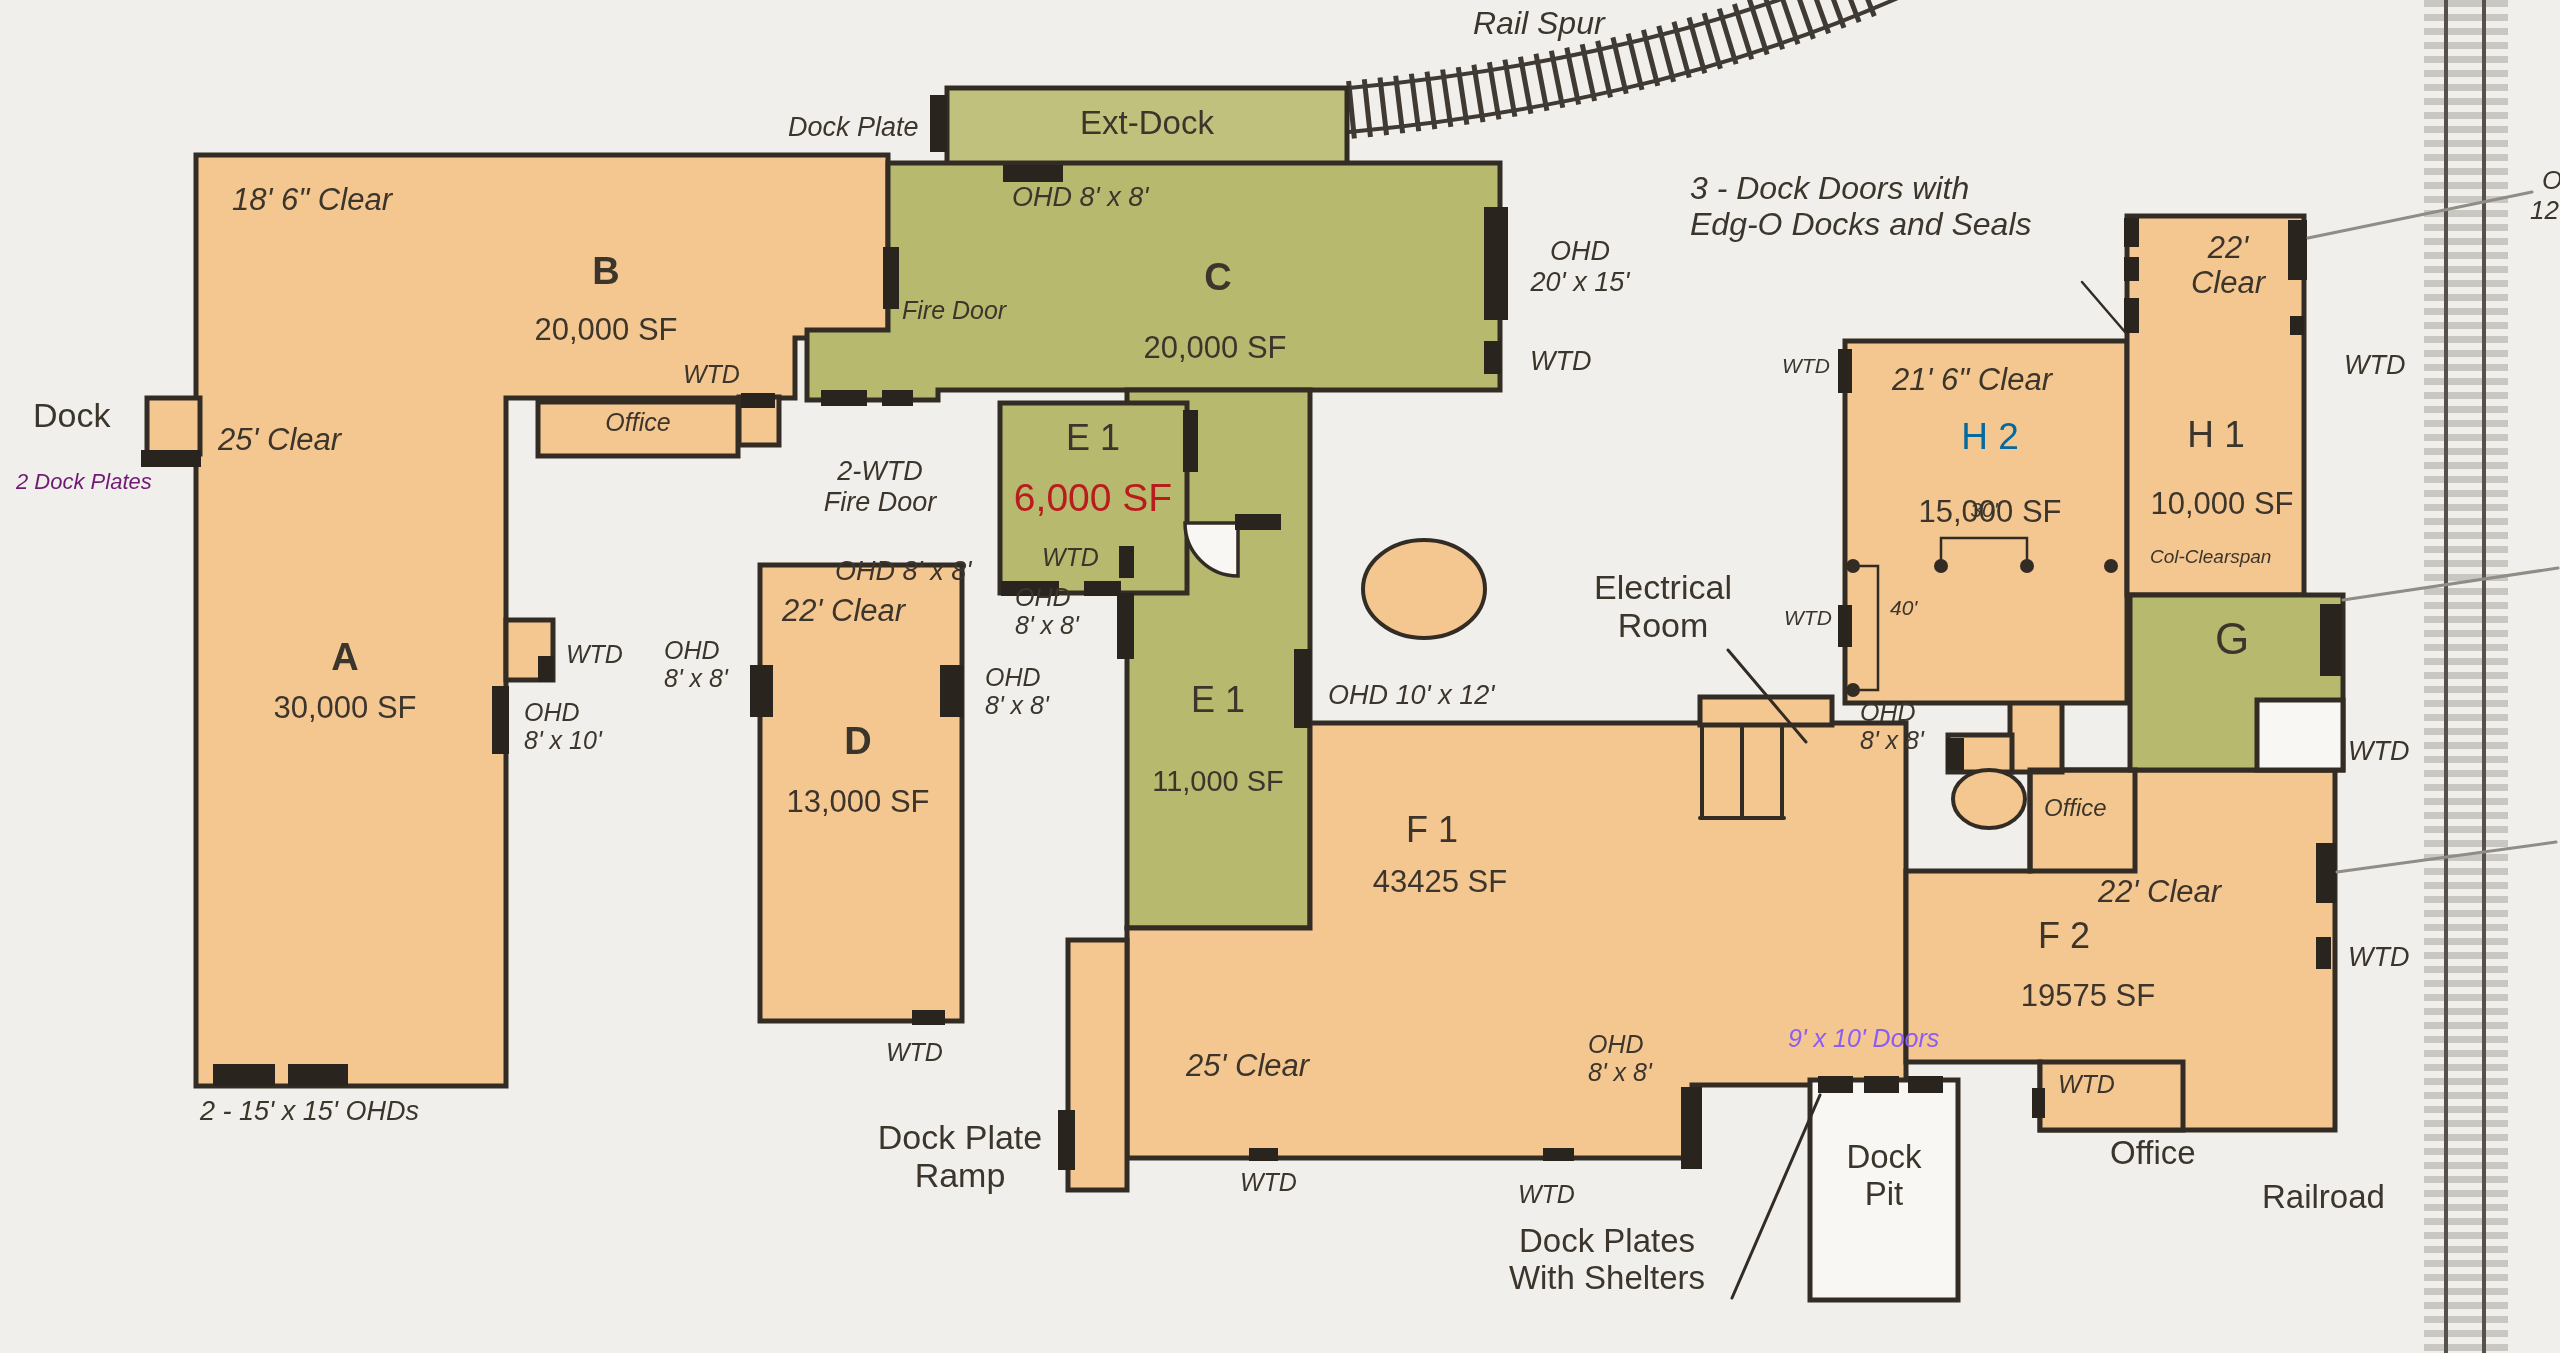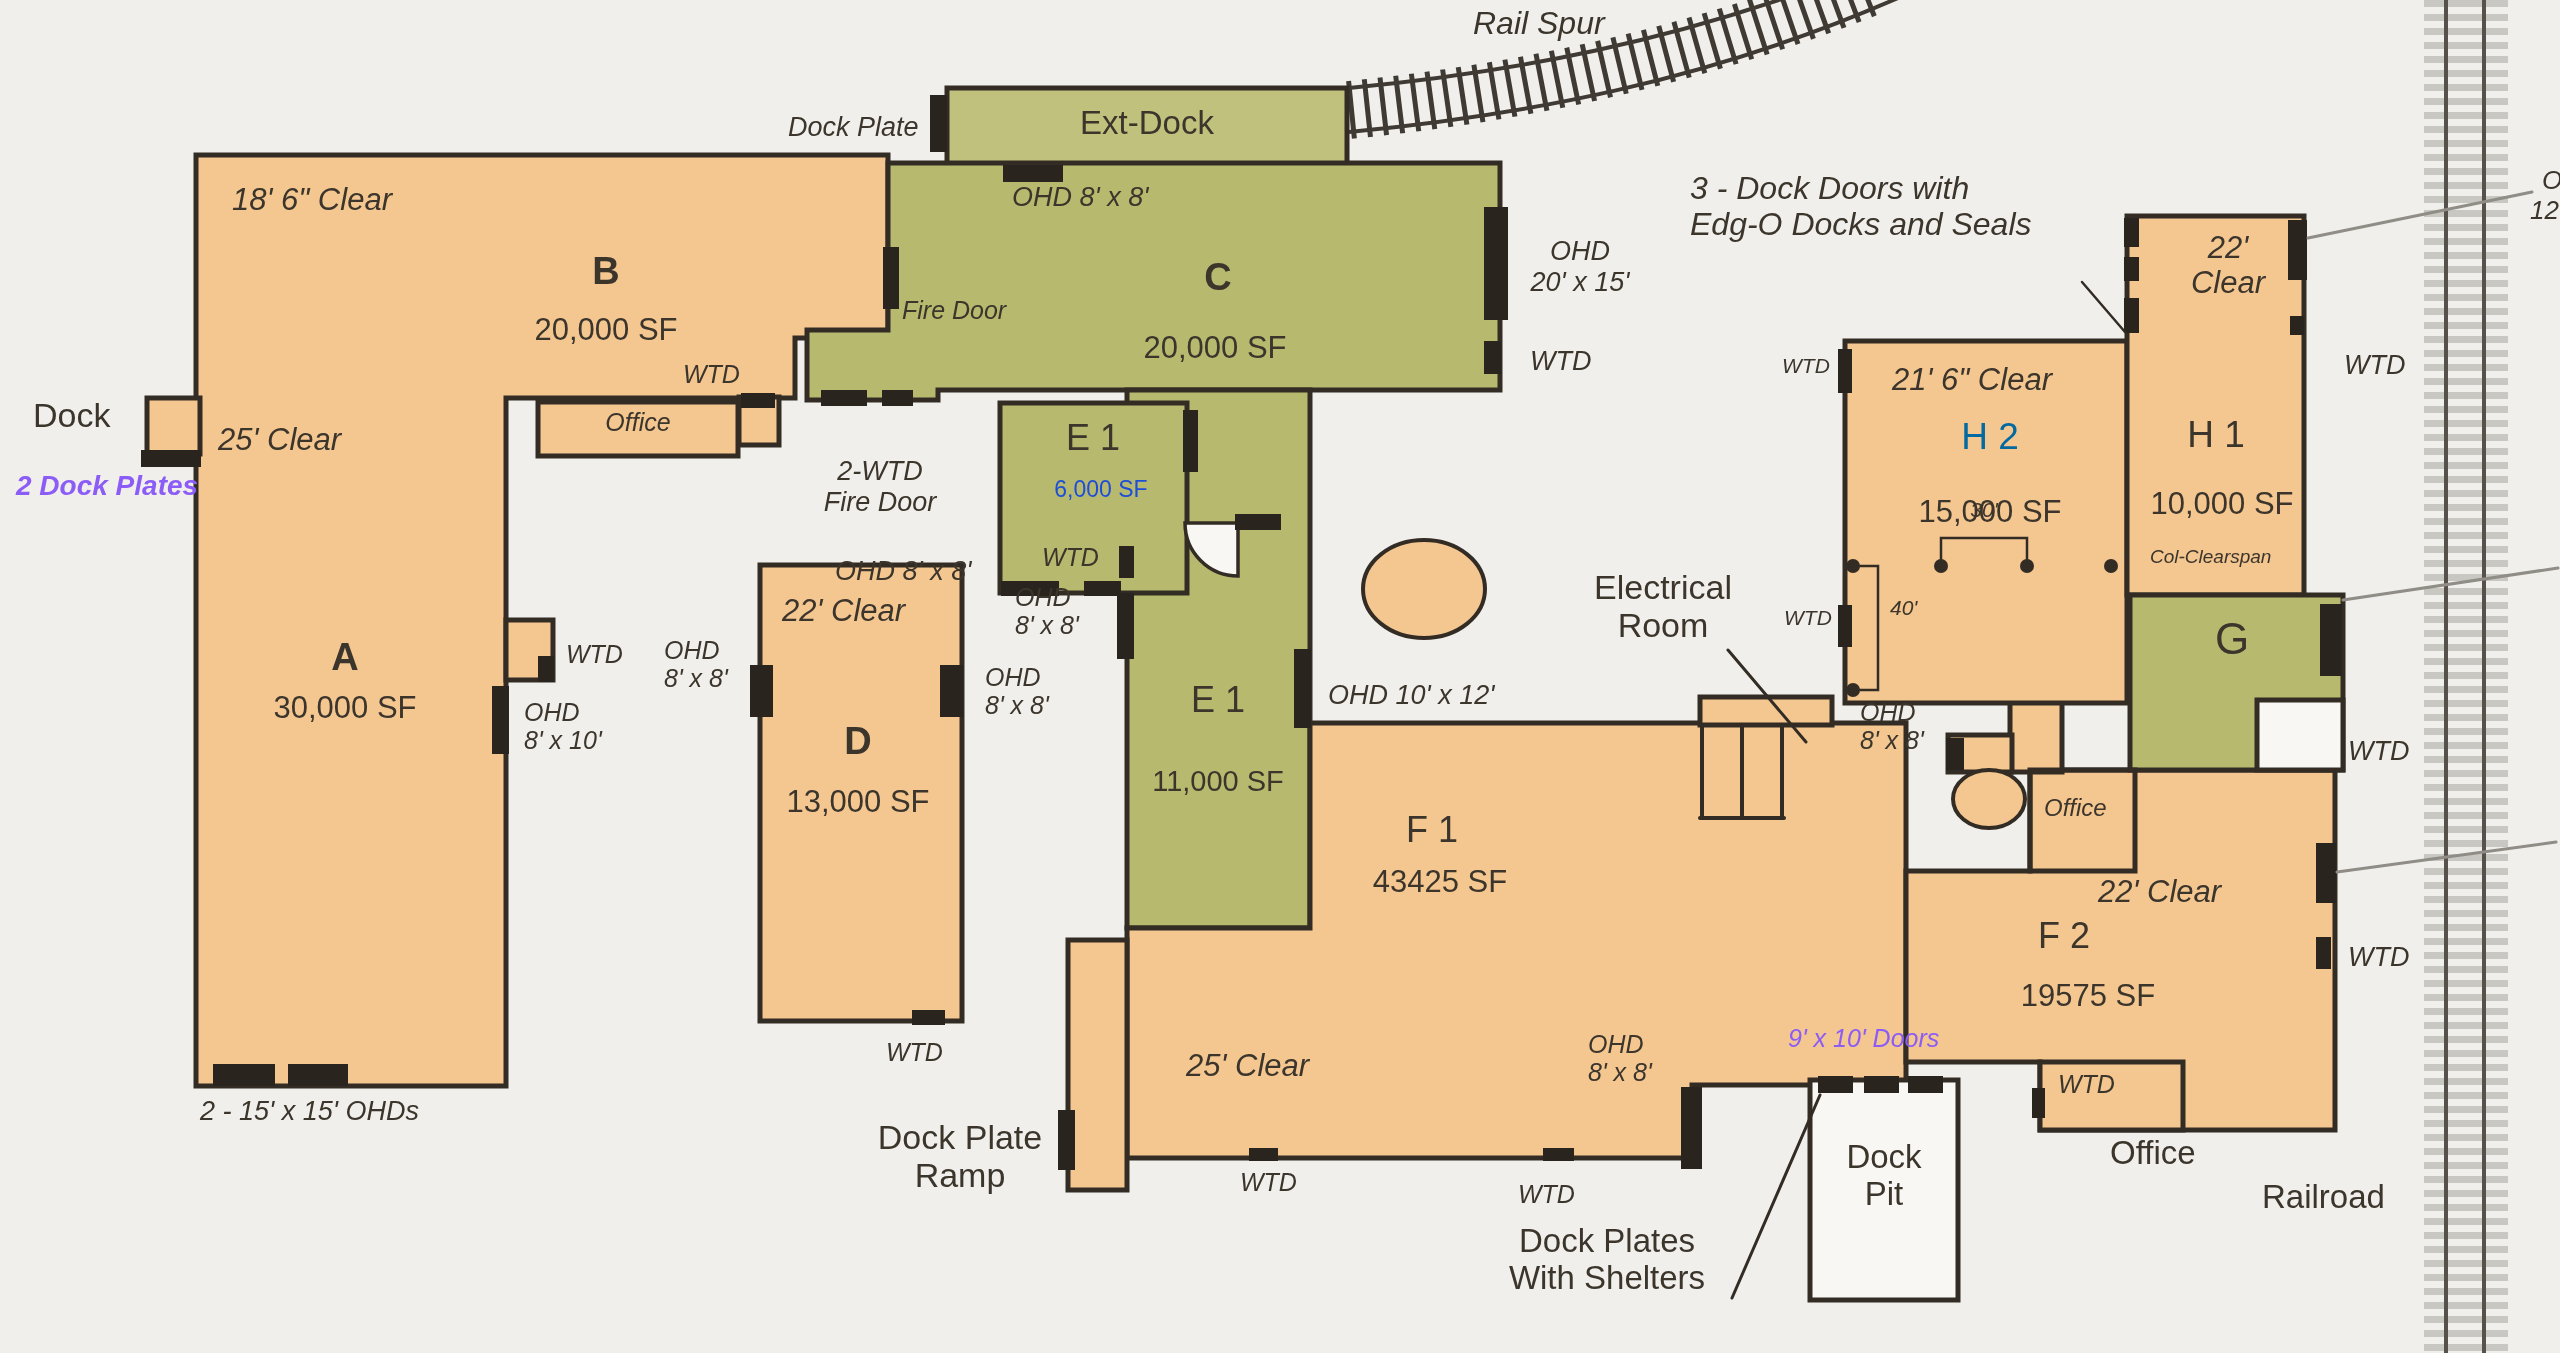--- a/index.html
+++ b/index.html
@@ -136,33 +136,33 @@
       <div class="lbl n c" style="left: 606px; top: 312px; font-size: 31px; color: rgb(59, 53, 44);">20,000 SF</div>
       <div class="lbl i" style="left: 683px; top: 360px; font-size: 25px; color: rgb(59, 53, 44);">WTD</div>
       <div class="lbl i c" style="left: 638px; top: 408px; font-size: 25px; color: rgb(59, 53, 44);">Office</div>
       <div class="lbl i" style="left: 902px; top: 296px; font-size: 25px; color: rgb(59, 53, 44);">Fire Door</div>
       <div class="lbl b c" style="left: 1218px; top: 256px; font-size: 38px; color: rgb(59, 53, 44);">C</div>
       <div class="lbl n c" style="left: 1215px; top: 330px; font-size: 31px; color: rgb(59, 53, 44);">20,000 SF</div>
       <div class="lbl i c" style="left: 1580px; top: 236px; font-size: 27px; color: rgb(59, 53, 44);">OHD
 20' x 15'</div>
       <div class="lbl i" style="left: 1530px; top: 346px; font-size: 27px; color: rgb(59, 53, 44);">WTD</div>
       <div class="lbl n" style="left: 33px; top: 396px; font-size: 34px; color: rgb(59, 53, 44);">Dock</div>
-      <div class="lbl i" style="left: 16px; top: 470px; font-size: 28px; color: #8b5cf6; font-weight: bold;">2 Dock Plates</div>
+      <div class="lbl i" style="left: 16px; top: 470px; font-size: 22px; color: #701a75;">2 Dock Plates</div>
       <div class="lbl i" style="left: 218px; top: 422px; font-size: 31px; color: rgb(59, 53, 44);">25' Clear</div>
       <div class="lbl b c" style="left: 345px; top: 636px; font-size: 38px; color: rgb(59, 53, 44);">A</div>
       <div class="lbl n c" style="left: 345px; top: 690px; font-size: 31px; color: rgb(59, 53, 44);">30,000 SF</div>
       <div class="lbl i" style="left: 566px; top: 640px; font-size: 25px; color: rgb(59, 53, 44);">WTD</div>
       <div class="lbl i" style="left: 524px; top: 698px; font-size: 25px; color: rgb(59, 53, 44);">OHD
 8' x 10'</div>
       <div class="lbl i" style="left: 200px; top: 1096px; font-size: 27px; color: rgb(59, 53, 44);">2 - 15' x 15' OHDs</div>
       <div class="lbl i c" style="left: 880px; top: 456px; font-size: 27px; color: rgb(59, 53, 44);">2-WTD
 Fire Door</div>
       <div class="lbl i" style="left: 835px; top: 556px; font-size: 27px; color: rgb(59, 53, 44);">OHD 8' x 8'</div>
       <div class="lbl n c" style="left: 1093px; top: 418px; font-size: 36px; color: rgb(59, 53, 44);">E 1</div>
-      <div class="lbl n c" style="left: 1093px; top: 476px; font-size: 23px; color: #1d4ed8; margin-left: 8px;">6,000 SF</div>
+      <div class="lbl n c" style="left: 1093px; top: 476px; font-size: 39px; color: #b91c1c;">6,000 SF</div>
       <div class="lbl i" style="left: 1042px; top: 543px; font-size: 25px; color: rgb(59, 53, 44);">WTD</div>
       <div class="lbl i" style="left: 1015px; top: 583px; font-size: 25px; color: rgb(59, 53, 44);">OHD
 8' x 8'</div>
       <div class="lbl i" style="left: 782px; top: 593px; font-size: 31px; color: rgb(59, 53, 44);">22' Clear</div>
       <div class="lbl b c" style="left: 858px; top: 720px; font-size: 38px; color: rgb(59, 53, 44);">D</div>
       <div class="lbl n c" style="left: 858px; top: 784px; font-size: 31px; color: rgb(59, 53, 44);">13,000 SF</div>
       <div class="lbl i" style="left: 664px; top: 636px; font-size: 25px; color: rgb(59, 53, 44);">OHD
 8' x 8'</div>
       <div class="lbl i" style="left: 985px; top: 663px; font-size: 25px; color: rgb(59, 53, 44);">OHD
 8' x 8'</div>

